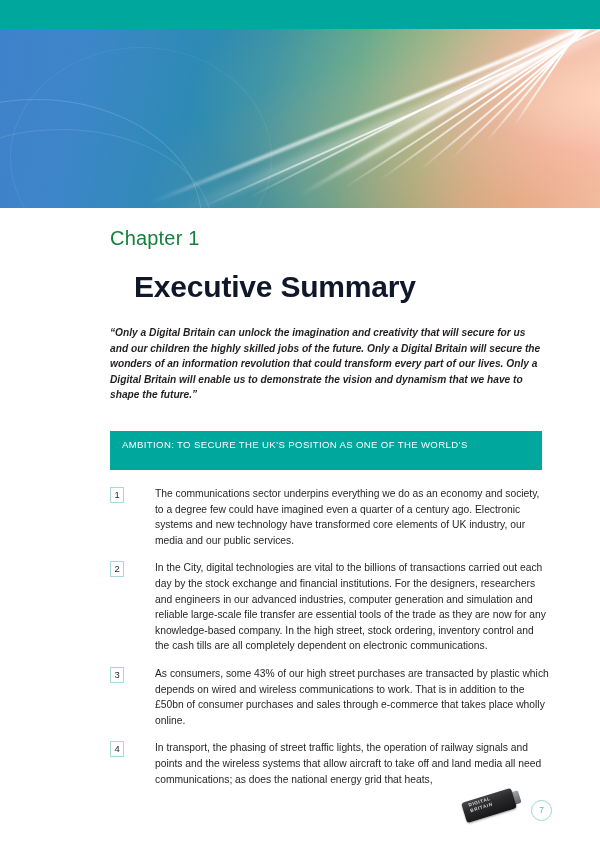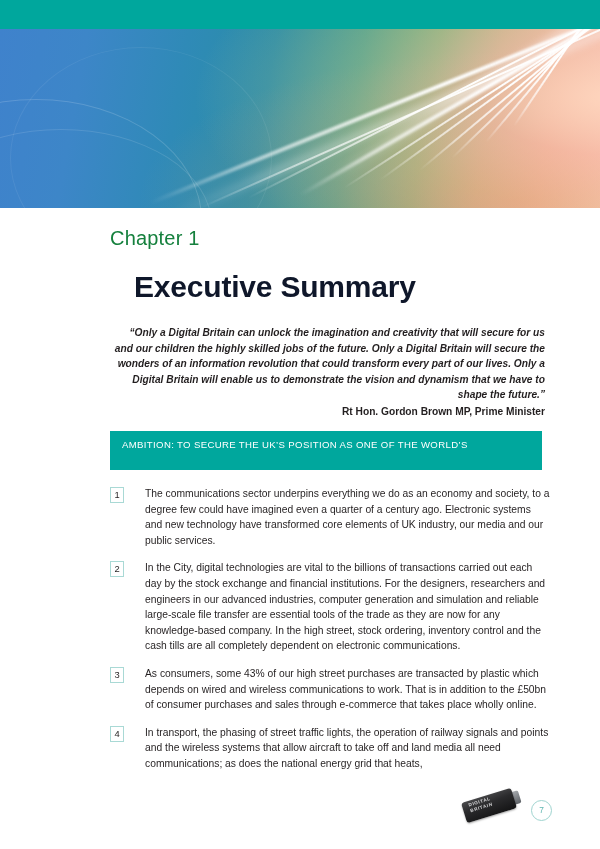--- a/index.html
+++ b/index.html
@@ -77,21 +77,20 @@
   
   .quote {
     position: absolute;
     left: 110px; top: 325px;
     width: 435px;
     font-size: 10.2px;
     line-height: 15.6px;
     font-style: italic;
     font-weight: bold;
     color: #231f20;
-    text-align: right;
   }
   .quote-attrib {
     display: block;
     font-style: normal;
     font-weight: bold;
     margin-top: 1px;
   }
 
   
   .ambition {
@@ -126,21 +125,21 @@
     border: 1px solid #a9d9d5;
     box-sizing: border-box;
     font-size: 9.4px;
     line-height: 14px;
     text-align: center;
     color: #231f20;
     margin-top: 1px;
   }
   .para-text {
     flex: 1 1 auto;
-    margin-left: 21px;
+    margin-left: 31px;
     font-size: 10.3px;
     line-height: 15.6px;
     color: #231f20;
   }
 
   
   .usb {
     position: absolute;
     left: 463px; top: 787px;
     width: 62px;
@@ -213,21 +212,20 @@
     <div class="streak" style="left:486px; top:112px; width:150px; transform: rotate(-50deg);"></div>
     <div class="streak" style="left:514px; top:96px; width:120px; transform: rotate(-56deg);"></div>
   </div>
 </div>
 
 <div class="chapter-label">Chapter 1</div>
 <h1 class="doc-title">Executive Summary</h1>
 
 <div class="quote">
   <span>“Only a Digital Britain can unlock the imagination and creativity that will secure for us and our children the highly skilled jobs of the future. Only a Digital Britain will secure the wonders of an information revolution that could transform every part of our lives. Only a Digital Britain will enable us to demonstrate the vision and dynamism that we have to shape the future.”</span>
-  <span class="quote-attrib">Rt Hon. Gordon Brown MP, Prime Minister</span>
 </div>
 
 <div class="ambition">
   <span class="line">AMBITION: TO SECURE THE UK’S POSITION AS ONE OF THE WORLD’S</span>
 </div>
 
 <div class="body-list">
   <div class="para">
     <div class="num-box">1</div>
     <div class="para-text">The communications sector underpins everything we do as an economy and society, to a degree few could have imagined even a quarter of a century ago. Electronic systems and new technology have transformed core elements of UK industry, our media and our public services.</div>

